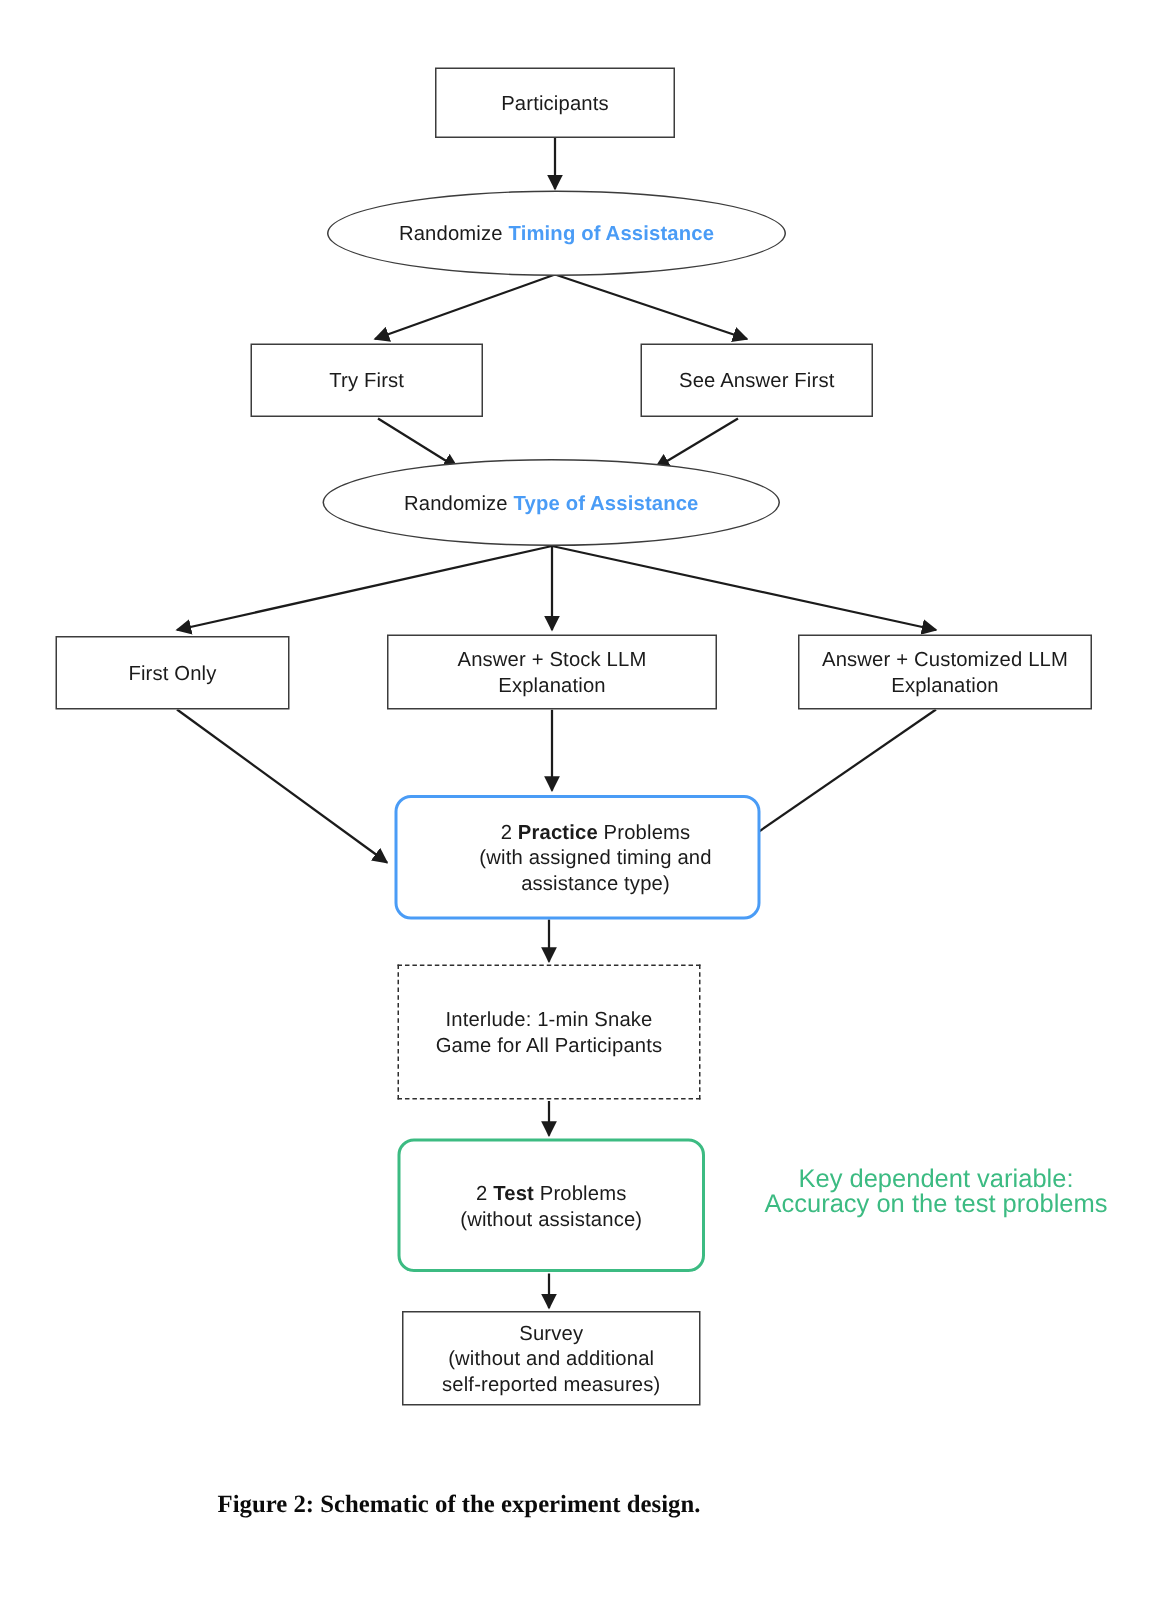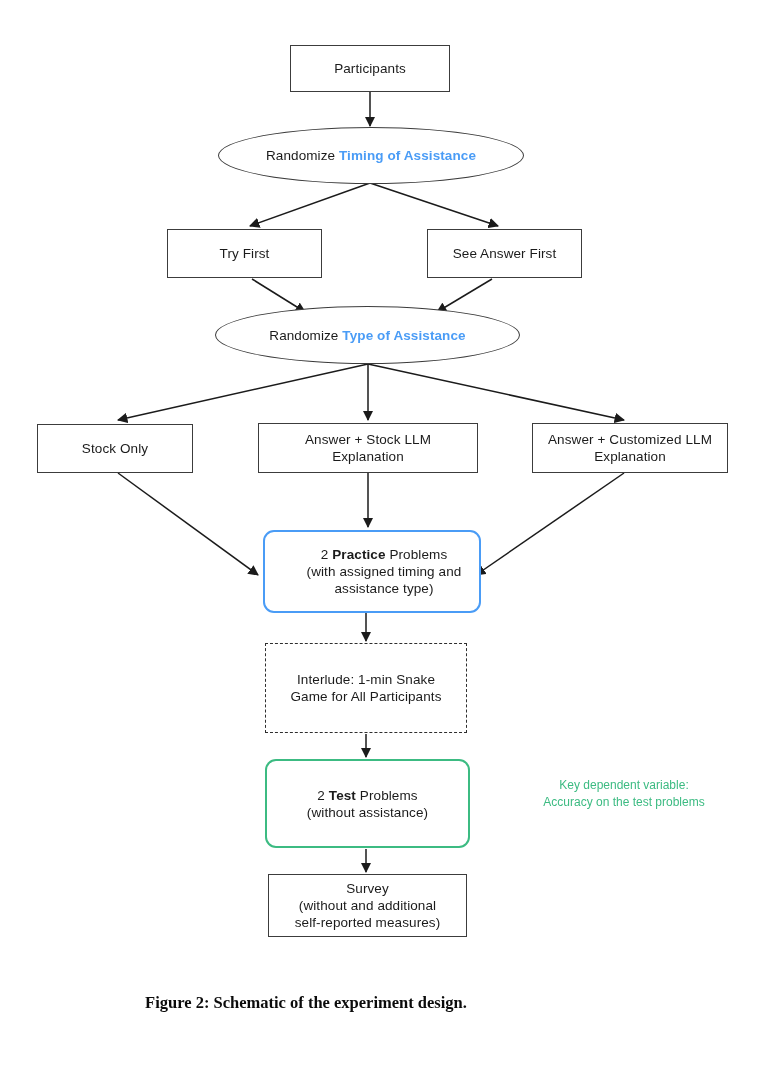--- a/index.html
+++ b/index.html
@@ -56,21 +56,21 @@
     border-radius: 11px;
   }
   .dashed {
     border: 1.4px dashed #2e2e2e;
   }
   .accent-blue { color: #4a9cf6; font-weight: bold; }
   b { font-weight: bold; }
   .annotation {
     position: absolute;
     color: #3cbb82;
-    font-size: 12px;
+    font-size: 17px;
     line-height: 17px;
     text-align: center;
   }
   .caption {
     position: absolute;
     left: 0;
     width: 612px;
     text-align: center;
     font-family: "Liberation Serif", serif;
     font-weight: bold;
@@ -129,38 +129,38 @@
 
   <div class="node rect" style="left:427px; top:229px; width:155px; height:49px;">
     <span class="txt">See Answer First</span>
   </div>
 
   <div class="node ellipse" style="left:215px; top:306px; width:305px; height:58px;">
     <span class="txt"><span>Randomize </span><span class="accent-blue">Type of Assistance</span></span>
   </div>
 
   <div class="node rect" style="left:37px; top:424px; width:156px; height:49px;">
-    <span class="txt">Stock Only</span>
+    <span class="txt">First Only</span>
   </div>
 
   <div class="node rect" style="left:258px; top:423px; width:220px; height:50px;">
     <span class="txt">
       <span>Answer + Stock LLM</span><br>
       <span>Explanation</span>
     </span>
   </div>
 
   <div class="node rect" style="left:532px; top:423px; width:196px; height:50px;">
     <span class="txt">
       <span>Answer + Customized LLM</span><br>
       <span>Explanation</span>
     </span>
   </div>
 
-  <div class="node rounded-blue" style="left:263px; top:530px; width:218px; height:83px;padding-left:24px;">
+  <div class="node rounded-blue" style="left:263px; top:530px; width:244px; height:83px;padding-left:24px;">
     <span class="txt">
       <span>2 </span><b>Practice</b><span> Problems</span><br>
       <span>(with assigned timing and</span><br>
       <span>assistance type)</span>
     </span>
   </div>
 
   <div class="node dashed" style="left:265px; top:643px; width:202px; height:90px;">
     <span class="txt">
       <span>Interlude: 1-min Snake</span><br>

